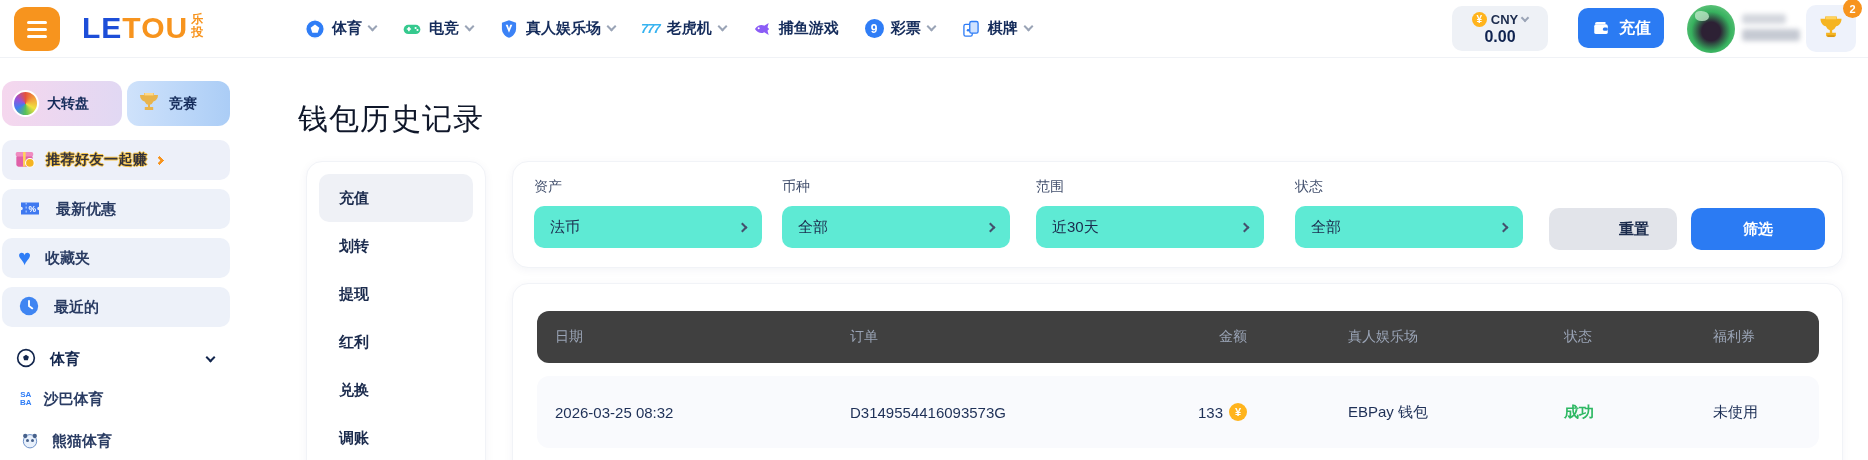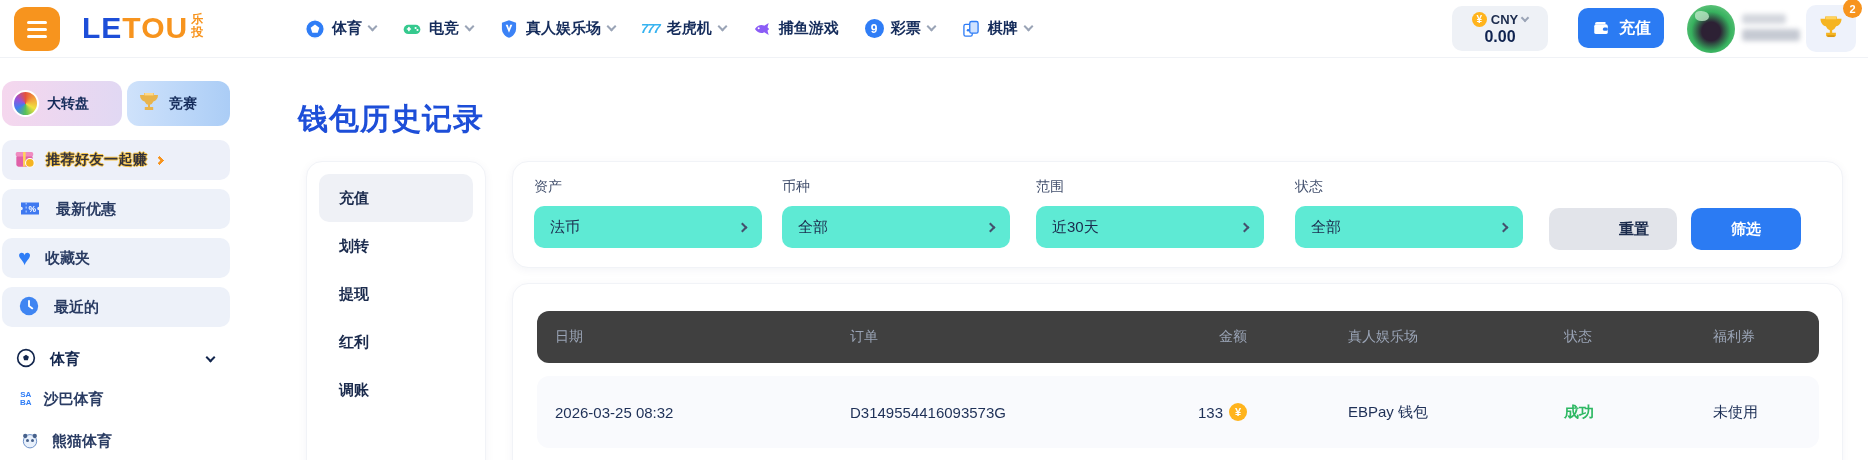--- a/index.html
+++ b/index.html
@@ -54,35 +54,35 @@
   .ref-cv { width:7px; height:7px; border-right:3px solid #f7941e; border-bottom:3px solid #f7941e; transform:rotate(-45deg); border-radius:1px; }
   .side-item { margin:9px 2px 0 2px; height:40px; border-radius:10px; background:#edf1f9; display:flex; align-items:center; gap:14px; padding-left:16px; font-size:15px; font-weight:600; color:#2a3c63; cursor:pointer; }
   .side-item:first-of-type { margin-top:16px; }
   .sports-head { margin-top:13px; height:38px; display:flex; align-items:center; gap:14px; padding:0 18px 0 16px; font-size:15px; font-weight:800; color:#13264d; cursor:pointer; }
   .sports-head .cvn { margin-left:auto; border-color:#13264d; }
   .sports-child { height:42px; display:flex; align-items:center; gap:12px; padding-left:20px; font-size:15px; font-weight:600; color:#2a3c63; cursor:pointer; }
   .saba { font-size:8px; font-weight:900; color:#2f7df6; line-height:8px; text-align:center; }
 
   
   .main { position:absolute; left:232px; top:57px; width:1636px; height:403px; background:#fff; }
-  .page-title { position:absolute; left:66px; top:42px; font-size:30px; font-weight:700; color:#1d4ed8; letter-spacing:1px; }
+  .page-title { position:absolute; left:66px; top:42px; font-size:30px; font-weight:400; color:#0f172a; letter-spacing:1px; }
   .card { position:absolute; background:#fff; border:1px solid #f1f3f7; border-radius:16px; box-shadow:0 2px 10px rgba(25,45,95,.05); }
   .tab-card { left:74px; top:104px; width:180px; height:380px; padding:12px; }
   .tab-item { height:48px; border-radius:10px; display:flex; align-items:center; padding-left:20px; font-size:15px; font-weight:600; color:#1b2b4d; cursor:pointer; }
   .tab-item.active { background:#eff1f6; }
 
   .filter-card { left:280px; top:104px; width:1331px; height:107px; }
   .fgroup { position:absolute; width:228px; }
   .fg0{left:21px} .fg1{left:269px} .fg2{left:523px} .fg3{left:782px}
   .flabel { position:absolute; top:16px; font-size:14px; color:#44516e; }
   .fselect { position:absolute; top:44px; width:228px; height:42px; background:#5eead4; border-radius:10px; display:flex; align-items:center; padding:0 16px; font-size:15px; color:#1b2b4d; cursor:pointer; }
   .fselect .cv { margin-left:auto; border-color:#44516e; }
   .btn { position:absolute; top:46px; height:42px; border-radius:10px; font-size:15px; font-weight:700; display:flex; align-items:center; justify-content:center; cursor:pointer; }
   .btn-reset { left:1036px; width:128px; background:#e2e4ea; color:#1b2b4d;padding-left:42px; }
-  .btn-filter { left:1178px; width:110px; background:#2b7bf3; color:#fff; }
+  .btn-filter { left:1178px; width:134px; background:#2b7bf3; color:#fff; }
 
   .table-card { left:280px; top:226px; width:1331px; height:230px; }
   .tpanel { position:absolute; left:24px; width:1282px; border-radius:12px; }
   .thead { top:27px; height:52px; background:#404040; }
   .trow { top:92px; height:72px; background:#f9fafd; }
   .cell { position:absolute; top:0; bottom:0; display:flex; align-items:center; font-size:15px; color:#1e3057; white-space:nowrap; }
   .thead .cell { font-size:14px; color:#9aa4b6; font-weight:400; }
   .c-date{left:18px} .c-order{left:313px} .c-amount{left:554px; width:156px; justify-content:flex-end; gap:6px;} .c-method{left:811px} .c-status{left:1027px} .c-coupon{left:1176px}
   .status-ok { color:#2eb863; font-weight:600; }
   .coin18 { width:18px; height:18px; border-radius:50%; background:#ffb41d; color:#fff; font-size:11px; font-weight:800; display:flex; align-items:center; justify-content:center; }
@@ -300,20 +300,21 @@
   </div>
 
   <div class="main">
     <div class="page-title">钱包历史记录</div>
 
     <div class="card tab-card">
       <div class="tab-item active">充值</div>
       <div class="tab-item">划转</div>
       <div class="tab-item">提现</div>
       <div class="tab-item">红利</div>
+      <div class="tab-item">兑换</div>
       <div class="tab-item">调账</div>
     </div>
 
     <div class="card filter-card">
       <div class="fgroup fg0">
         <div class="flabel">资产</div>
         <div class="fselect">
           <span>法币</span>
           <span class="cv cv-right"></span>
         </div>

